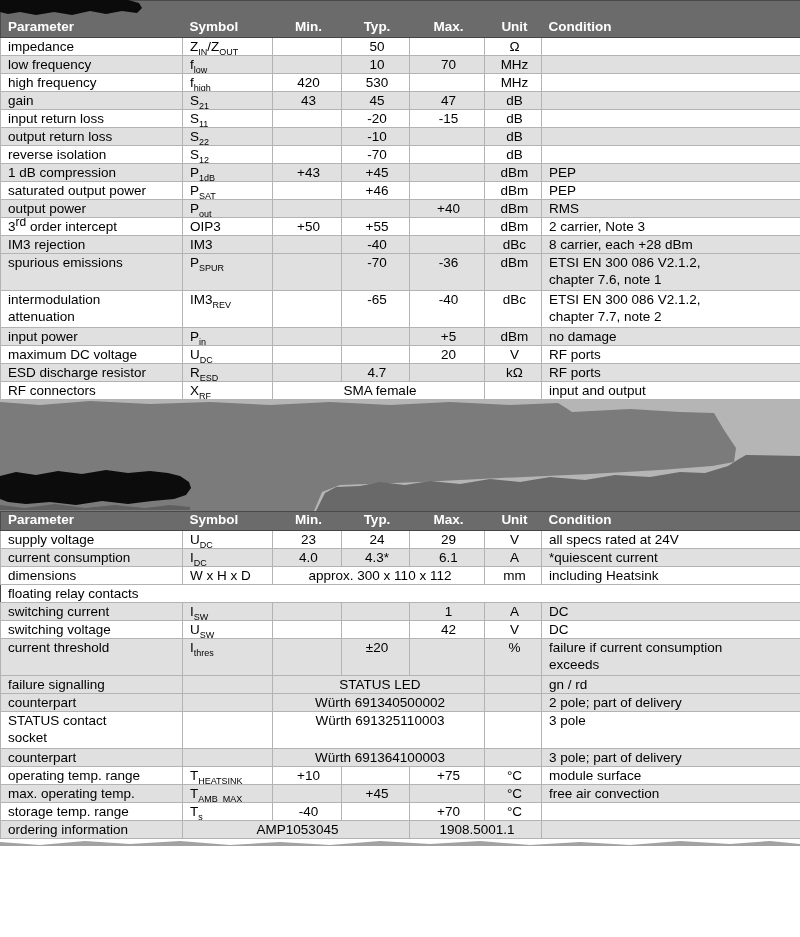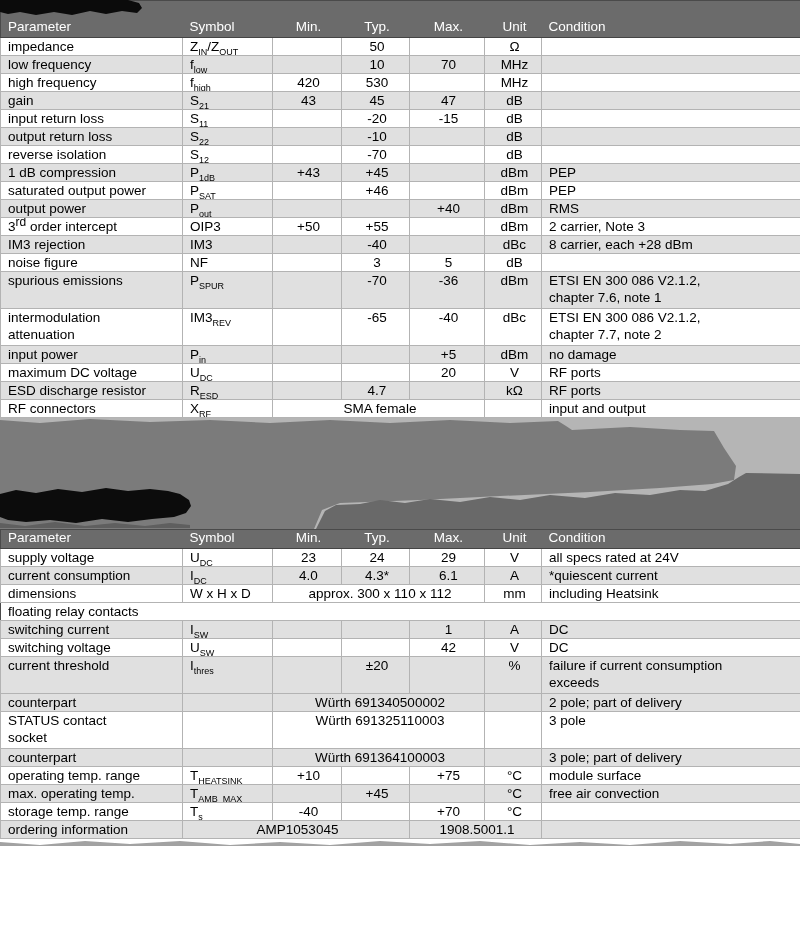--- a/index.html
+++ b/index.html
@@ -4,21 +4,21 @@
 <style>
   * { margin:0; padding:0; box-sizing:border-box; }
   html,body { background:#ffffff; }
   body { font-family:"Liberation Sans", sans-serif; }
   .page { position:relative; width:800px; height:937px; background:#ffffff; overflow:hidden; }
 
   table.spec { border-collapse:collapse; table-layout:fixed; width:800px;
                font-size:13.5px; color:#000; border:1px solid #4a4a4a; }
   .spec td { border:1px solid #b3b3b3; padding:0 4px 0 7px; line-height:17px;
              vertical-align:top; white-space:pre-line; overflow:hidden; }
-  .spec th { background:#6b6b6b; color:#ffffff; font-weight:normal; border:none;
+  .spec th { background:#6b6b6b; color:#ffffff; font-weight:bold; border:none;
              border-bottom:1px solid #444; text-align:left; padding:0 4px 3px 7px;
              vertical-align:bottom; font-size:13.5px; }
   .spec th.c { text-align:center;margin-top:8px; }
   .spec tr { height:18px; }
   .spec tr.tall { height:37px; }
   #rf-table thead tr { height:37px; }
   #gen-table thead tr { height:19px; }
   .spec tr.zebra td { background:#e0e0e0; }
   .spec td.c { text-align:center; }
   .spec td.full { border-left:none; border-right:none;margin-left:13px; }
@@ -181,29 +181,20 @@
         </tr>
         <tr class="zebra">
           <td class="">IM3 rejection</td>
           <td class="">IM3</td>
           <td class="c"></td>
           <td class="c">-40</td>
           <td class="c"></td>
           <td class="c">dBc</td>
           <td class="">8 carrier, each +28 dBm</td>
         </tr>
-        <tr class="">
-          <td class="">noise figure</td>
-          <td class="">NF</td>
-          <td class="c"></td>
-          <td class="c">3</td>
-          <td class="c">5</td>
-          <td class="c">dB</td>
-          <td class=""></td>
-        </tr>
         <tr class="zebra tall">
           <td class="">spurious emissions</td>
           <td class="">P<sub>SPUR</sub></td>
           <td class="c"></td>
           <td class="c">-70</td>
           <td class="c">-36</td>
           <td class="c">dBm</td>
           <td class="">ETSI EN 300 086 V2.1.2,
 chapter 7.6, note 1</td>
         </tr>
@@ -334,20 +325,27 @@
           <td class="">current threshold</td>
           <td class="">I<sub>thres</sub></td>
           <td class="c"></td>
           <td class="c">±20</td>
           <td class="c"></td>
           <td class="c">%</td>
           <td class="">failure if current consumption
 exceeds</td>
         </tr>
         <tr class="zebra">
+          <td class="">failure signalling</td>
+          <td class=""></td>
+          <td colspan="3" class="c">STATUS LED</td>
+          <td class="c"></td>
+          <td class="">gn / rd</td>
+        </tr>
+        <tr class="zebra">
           <td class="">counterpart</td>
           <td class=""></td>
           <td colspan="3" class="c">Würth 691340500002</td>
           <td class="c"></td>
           <td class="">2 pole; part of delivery</td>
         </tr>
         <tr class=" tall">
           <td class="">STATUS contact
 socket</td>
           <td class=""></td>

